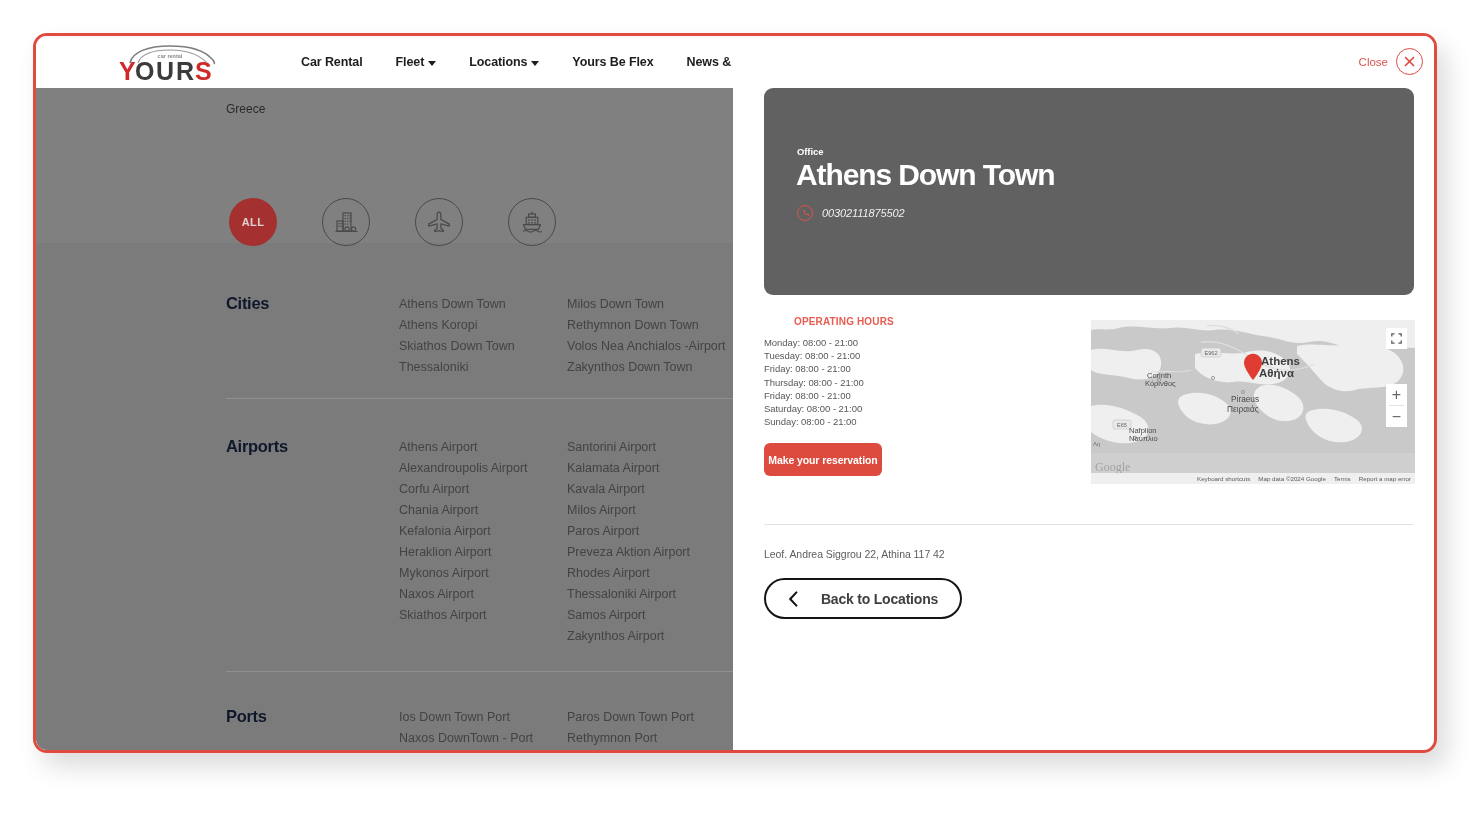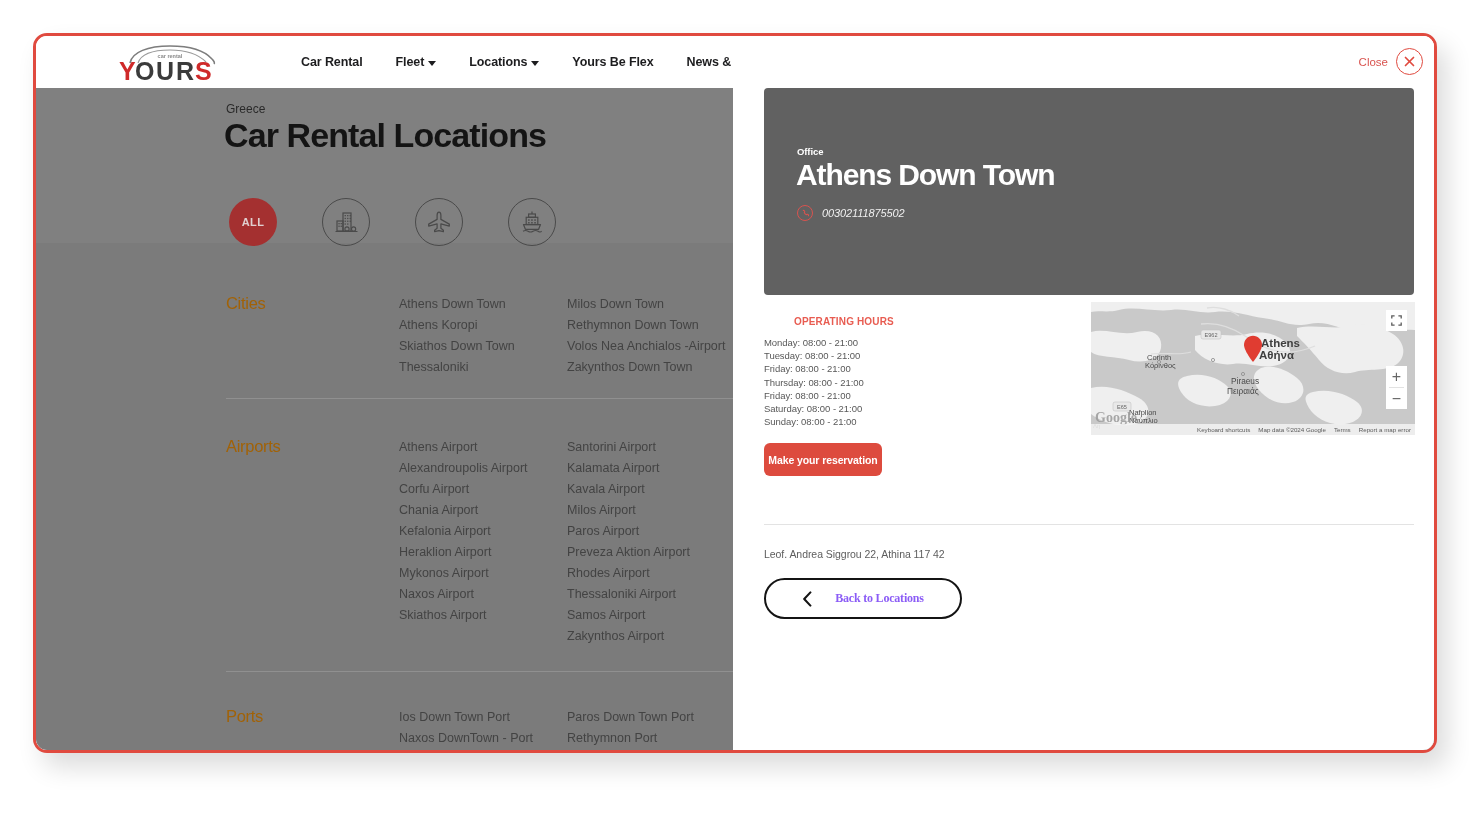--- a/index.html
+++ b/index.html
@@ -101,21 +101,21 @@
     border: 1.6px solid #4a4a4a;
   }
   .filter-btn.outline svg { display: block; }
 
   
   .loc-section {
     position: absolute; left: 0; width: 100%;
   }
   .loc-label {
     position: absolute; left: 190px; top: 0;
-    font-size: 16.5px; font-weight: normal; color: #a16207;
+    font-size: 16.5px; font-weight: bold; color: #0f172a;
     letter-spacing: -0.3px;
   }
   .loc-col {
     position: absolute; top: 0;
   }
   .loc-col.c1 { left: 363px; }
   .loc-col.c2 { left: 531px; }
   .loc-item {
     font-size: 12.5px; color: #434343; line-height: 21px;
     white-space: nowrap; cursor: pointer;
@@ -142,21 +142,21 @@
   #close-circle {
     width: 27px; height: 27px; border-radius: 50%;
     border: 1.8px solid #e04a3f;
     display: flex; align-items: center; justify-content: center;
   }
 
   #office-card {
     position: absolute; left: 31px; top: 52px;
     width: 650px; height: 207px;
     background: #616161;
-    border-radius: 4px;
+    border-radius: 9px;
   }
   #office-kicker {
     position: absolute; left: 33px; top: 58px;
     font-size: 9.5px; color: #ffffff; font-weight: bold;
     letter-spacing: -0.1px;
   }
   #office-name {
     position: absolute; left: 32px; top: 70px;
     font-size: 30px; font-weight: bold; color: #ffffff;
     letter-spacing: -1.1px;
@@ -180,22 +180,22 @@
     font-size: 10px; font-weight: bold; color: #e85c51;
     letter-spacing: 0.15px; margin-bottom: 9px; margin-left: 30px;
   }
   .hours-line {
     font-size: 9.5px; color: #585858; line-height: 13.2px;
     letter-spacing: -0.05px;
   }
 
   
   #map-box {
-    position: absolute; left: 358px; top: 266px;
-    width: 324px; height: 133px;
+    position: absolute; left: 358px; top: 284px;
+    width: 324px; height: 164px;
     overflow: hidden; background: #cfcfcf;
     cursor: pointer;
   }
   #map-svg { position: absolute; left: 0; top: 0; }
   #map-pin {
     position: absolute; left: 152px; top: 33px;
     width: 20px; height: 28px;
   }
   #map-fullscreen {
     position: absolute; right: 8px; top: 8px;
@@ -217,21 +217,21 @@
   #map-attrib {
     position: absolute; left: 0; bottom: 0;
     width: 100%; height: 11px;
     background: rgba(245,245,245,0.82);
     display: flex; align-items: center; justify-content: flex-end;
     gap: 8px; padding-right: 4px;
   }
   .attrib-item { font-size: 6.2px; color: #5a5a5a; white-space: nowrap; }
   #google-wm {
     position: absolute; left: 4px; bottom: 9px;
-    font-size: 14px; color: #9a9a9a; font-weight: bold;
+    font-size: 12px; color: #9a9a9a; font-weight: normal;
     font-family: "Liberation Serif", serif;
     opacity: 0.85;
   }
 
   
   #reserve-btn {
     position: absolute; left: 31px; top: 407px;
     width: 118px; height: 33px; border-radius: 6px;
     background: #dd4b3e; border: none; color: #ffffff;
     font-family: "Liberation Sans", sans-serif;
@@ -248,23 +248,22 @@
   }
   #back-btn {
     position: absolute; left: 31px; top: 542px;
     width: 198px; height: 41px;
     border: 2px solid #141414; border-radius: 21px;
     background: #ffffff;
     display: flex; align-items: center; justify-content: center;
     gap: 22px; cursor: pointer;
   }
   #back-label {
-    font-size: 12px; font-weight: bold; color: #8b5cf6;
+    font-size: 14px; font-weight: bold; color: #404040;
     letter-spacing: -0.2px;
-    font-family: Liberation Serif, serif;
   }
 </style>
 </head>
 <body>
 
 <div id="frame">
 
   <div id="site-header">
 
     <div id="logo-wrap">
@@ -302,21 +301,20 @@
           <span>Co</span>
         </a>
       </nav>
   </div>
 
   <div id="page-body">
     <div id="hero"></div>
     <div id="content-area"></div>
 
     <div id="eyebrow">Greece</div>
-    <h1 id="page-title">Car Rental Locations</h1>
 
     <div id="filters">
       <div class="filter-btn active">
         <span>ALL</span>
       </div>
       <div class="filter-btn outline">
         <svg width="25" height="25" viewBox="0 0 25 25">
           <rect x="9" y="3" width="8" height="18" fill="none" stroke="#4a4a4a" stroke-width="1.2"></rect>
           <rect x="3" y="11" width="6" height="10" fill="none" stroke="#4a4a4a" stroke-width="1.2"></rect>
           <g fill="#4a4a4a">

